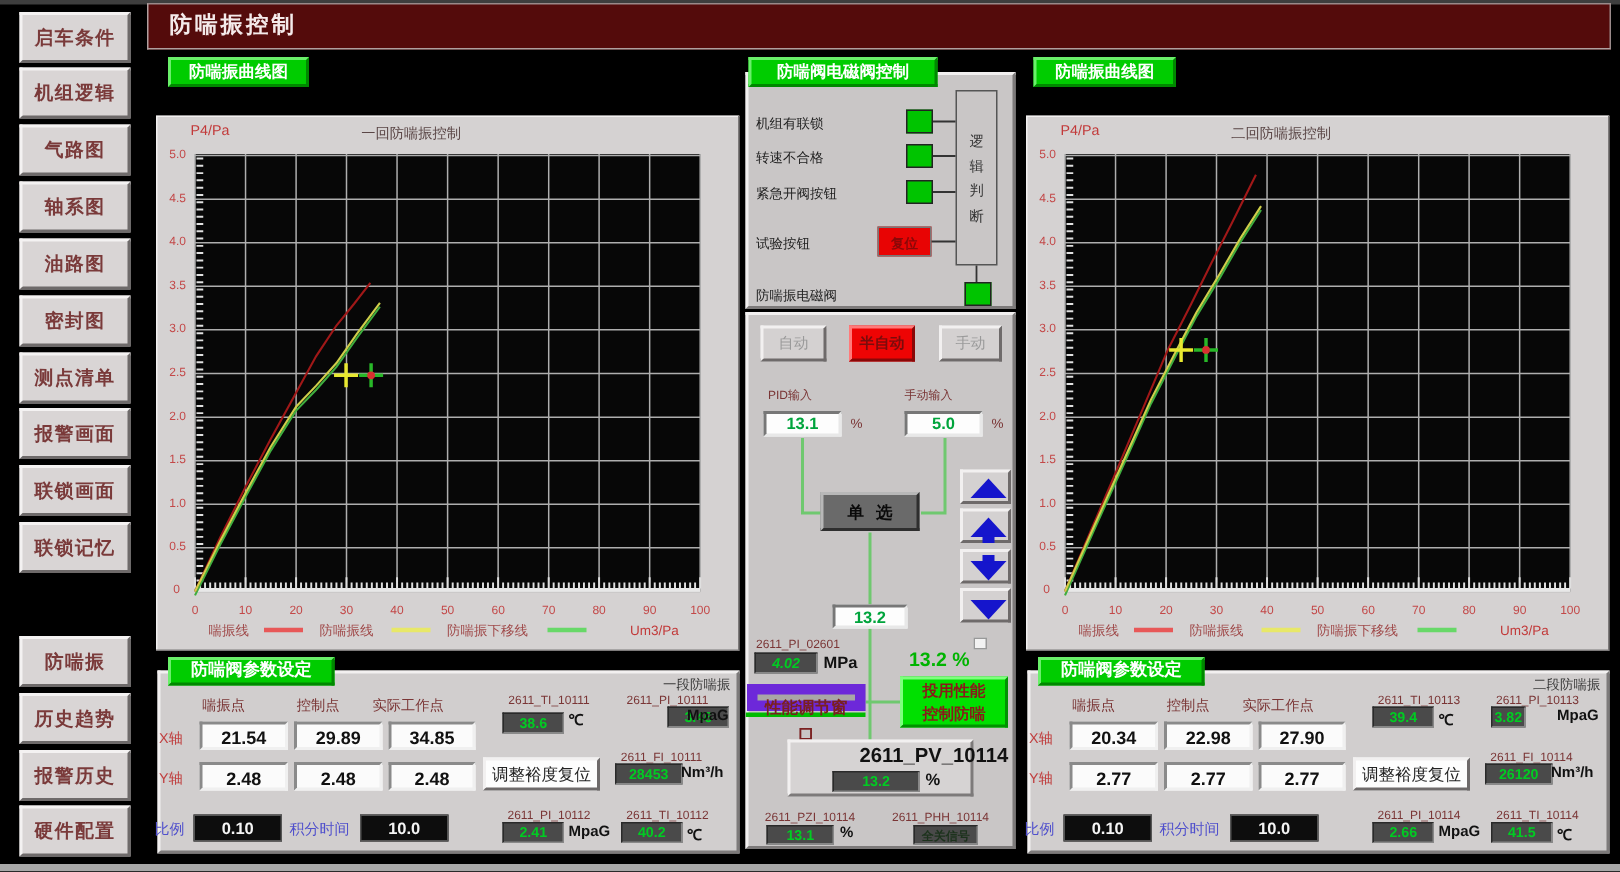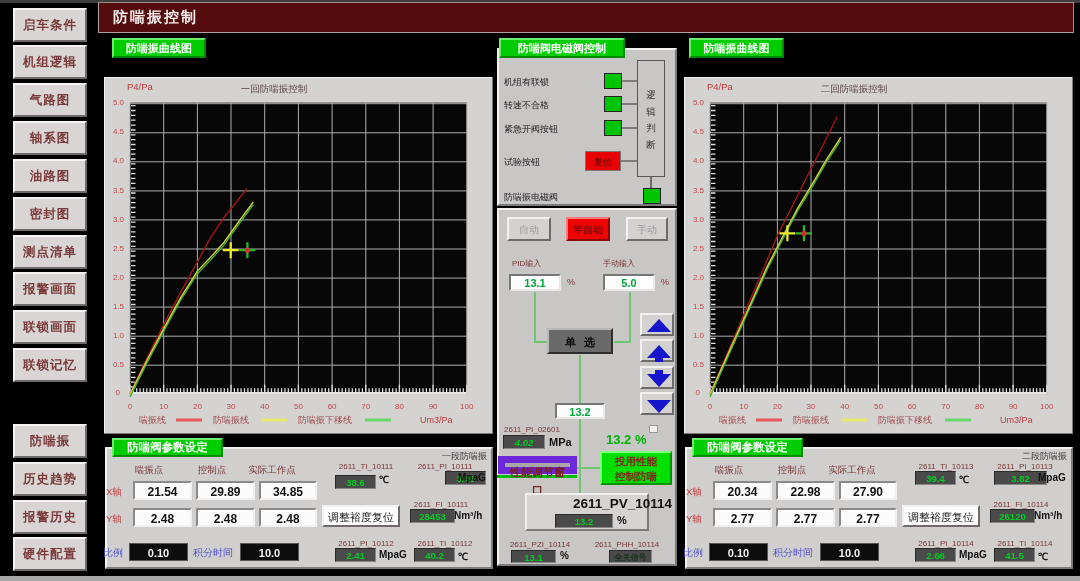--- a/index.html
+++ b/index.html
@@ -264,21 +264,21 @@
 <div class="t95 rd" style="left:686px;top:486px;">X轴</div>
 <div class="t95 rd" style="left:686px;top:513px;">Y轴</div>
 <div class="t10 bl" style="left:683px;top:546px;">比例</div>
 <div class="kbox" style="left:709px;top:543px;width:59px;height:18px;line-height:18px;">0.10</div>
 <div class="t10 bl" style="left:773px;top:546px;">积分时间</div>
 <div class="kbox" style="left:820px;top:543px;width:59px;height:18px;line-height:18px;">10.0</div>
 <div class="t8 dr" style="left:901px;top:462px;width:90px;text-align:center;">2611_TI_10113</div>
 <div class="disp" style="left:915px;top:471px;width:41px;height:14px;line-height:14px;">39.4</div>
 <div class="unit" style="left:959px;top:472px;">℃</div>
 <div class="t8 dr" style="left:980px;top:462px;width:90px;text-align:center;">2611_PI_10113</div>
-<div class="disp" style="left:994px;top:471px;width:53px;height:14px;line-height:14px;">3.82</div>
+<div class="disp" style="left:994px;top:471px;width:23px;height:14px;line-height:14px;">3.82</div>
 <div class="unit" style="left:1038px;top:472px;">MpaG</div>
 <div class="t8 dr" style="left:976px;top:500px;width:90px;text-align:center;">2611_FI_10114</div>
 <div class="disp" style="left:990px;top:509px;width:45px;height:14px;line-height:14px;">26120</div>
 <div class="unit" style="left:1034px;top:510px;">Nm³/h</div>
 <div class="t8 dr" style="left:901px;top:539px;width:90px;text-align:center;">2611_PI_10114</div>
 <div class="disp" style="left:915px;top:548px;width:41px;height:14px;line-height:14px;">2.66</div>
 <div class="unit" style="left:959px;top:549px;">MpaG</div>
 <div class="t8 dr" style="left:980px;top:539px;width:90px;text-align:center;">2611_TI_10114</div>
 <div class="disp" style="left:994px;top:548px;width:41px;height:14px;line-height:14px;">41.5</div>
 <div class="unit" style="left:1038px;top:549px;">℃</div>

